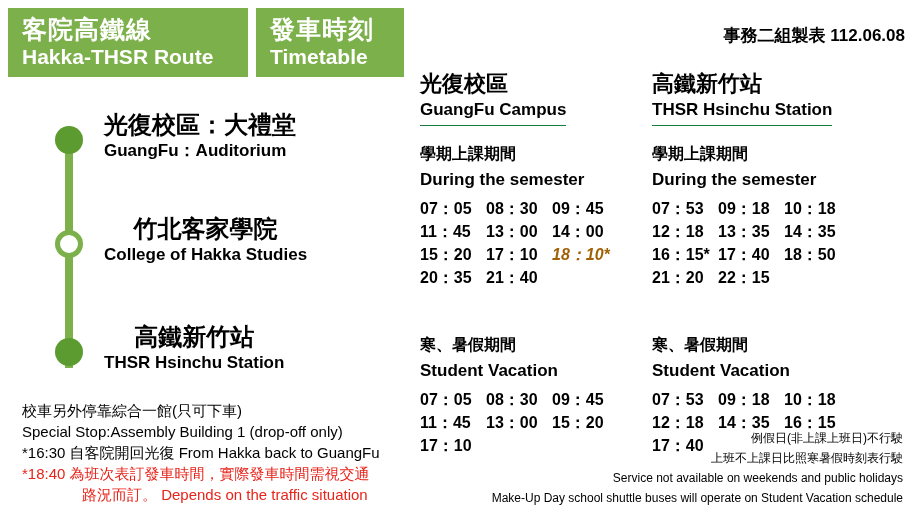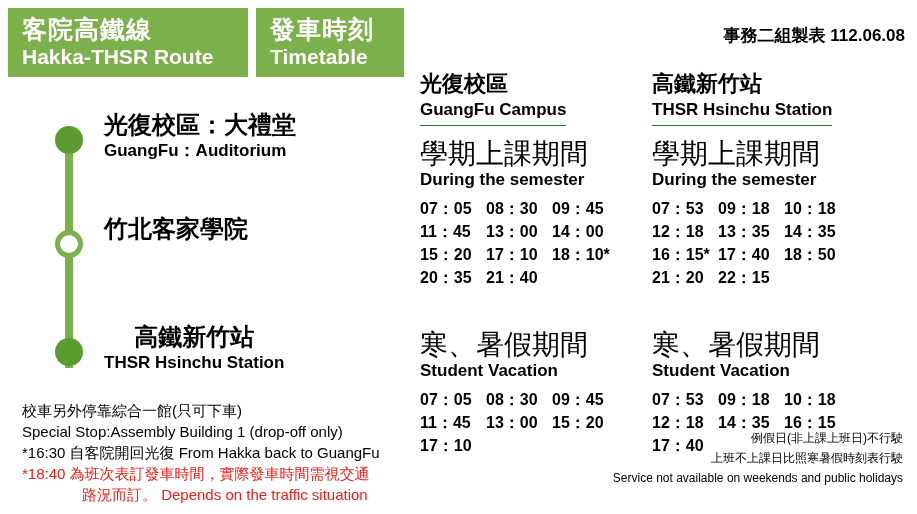--- a/index.html
+++ b/index.html
@@ -160,22 +160,22 @@
     line-height: 24px;
     white-space: nowrap;
     padding-bottom: 3px;
     border-bottom: 1px solid #15803d;
     display: inline-block;
   }
   .section {
     margin-top: 14px;
   }
   .section .sec-zh {
-    font-size: 28px;
-    font-weight: normal;
+    font-size: 16px;
+    font-weight: bold;
     line-height: 28px;
     white-space: nowrap;
   }
   .section .sec-en {
     font-size: 17px;
     font-weight: bold;
     line-height: 23px;
     white-space: nowrap;
   }
   .times {
@@ -185,21 +185,22 @@
     font-size: 16px;
     font-weight: bold;
     line-height: 23px;
     white-space: nowrap;
   }
   .times .row .t {
     display: inline-block;
     min-width: 66px;
   }
   .times .row .t.red {
-    color: #000000;
+    color: #a16207;
+    font-style: italic;
   }
   #vac-guangfu { margin-top: 42px; }
   #vac-thsr { margin-top: 42px; }
 
   
   #notes-right {
     position: absolute;
     right: 14px;
     top: 428px;
     text-align: right;
@@ -236,20 +237,21 @@
       <div class="labels">
         <div class="zh">光復校區：大禮堂</div>
         <div class="en">GuangFu：Auditorium</div>
       </div>
     </div>
 
     <div class="stop" id="stop-1">
       <div class="dot hollow"></div>
       <div class="labels">
         <div class="zh">竹北客家學院</div>
+        <div class="en">College of Hakka Studies</div>
       </div>
     </div>
 
     <div class="stop" id="stop-2">
       <div class="dot"></div>
       <div class="labels">
         <div class="zh">高鐵新竹站</div>
         <div class="en">THSR Hsinchu Station</div>
       </div>
     </div>
@@ -340,15 +342,16 @@
           <span class="t">17：40</span>
         </div>
       </div>
     </div>
   </div>
 
   <div id="notes-right">
     <div>例假日(非上課上班日)不行駛</div>
     <div>上班不上課日比照寒暑假時刻表行駛</div>
     <div>Service not available on weekends and public holidays</div>
+    <div>Make-Up Day school shuttle buses will operate on Student Vacation schedule</div>
   </div>
 
 </div>
 
 </body></html>

